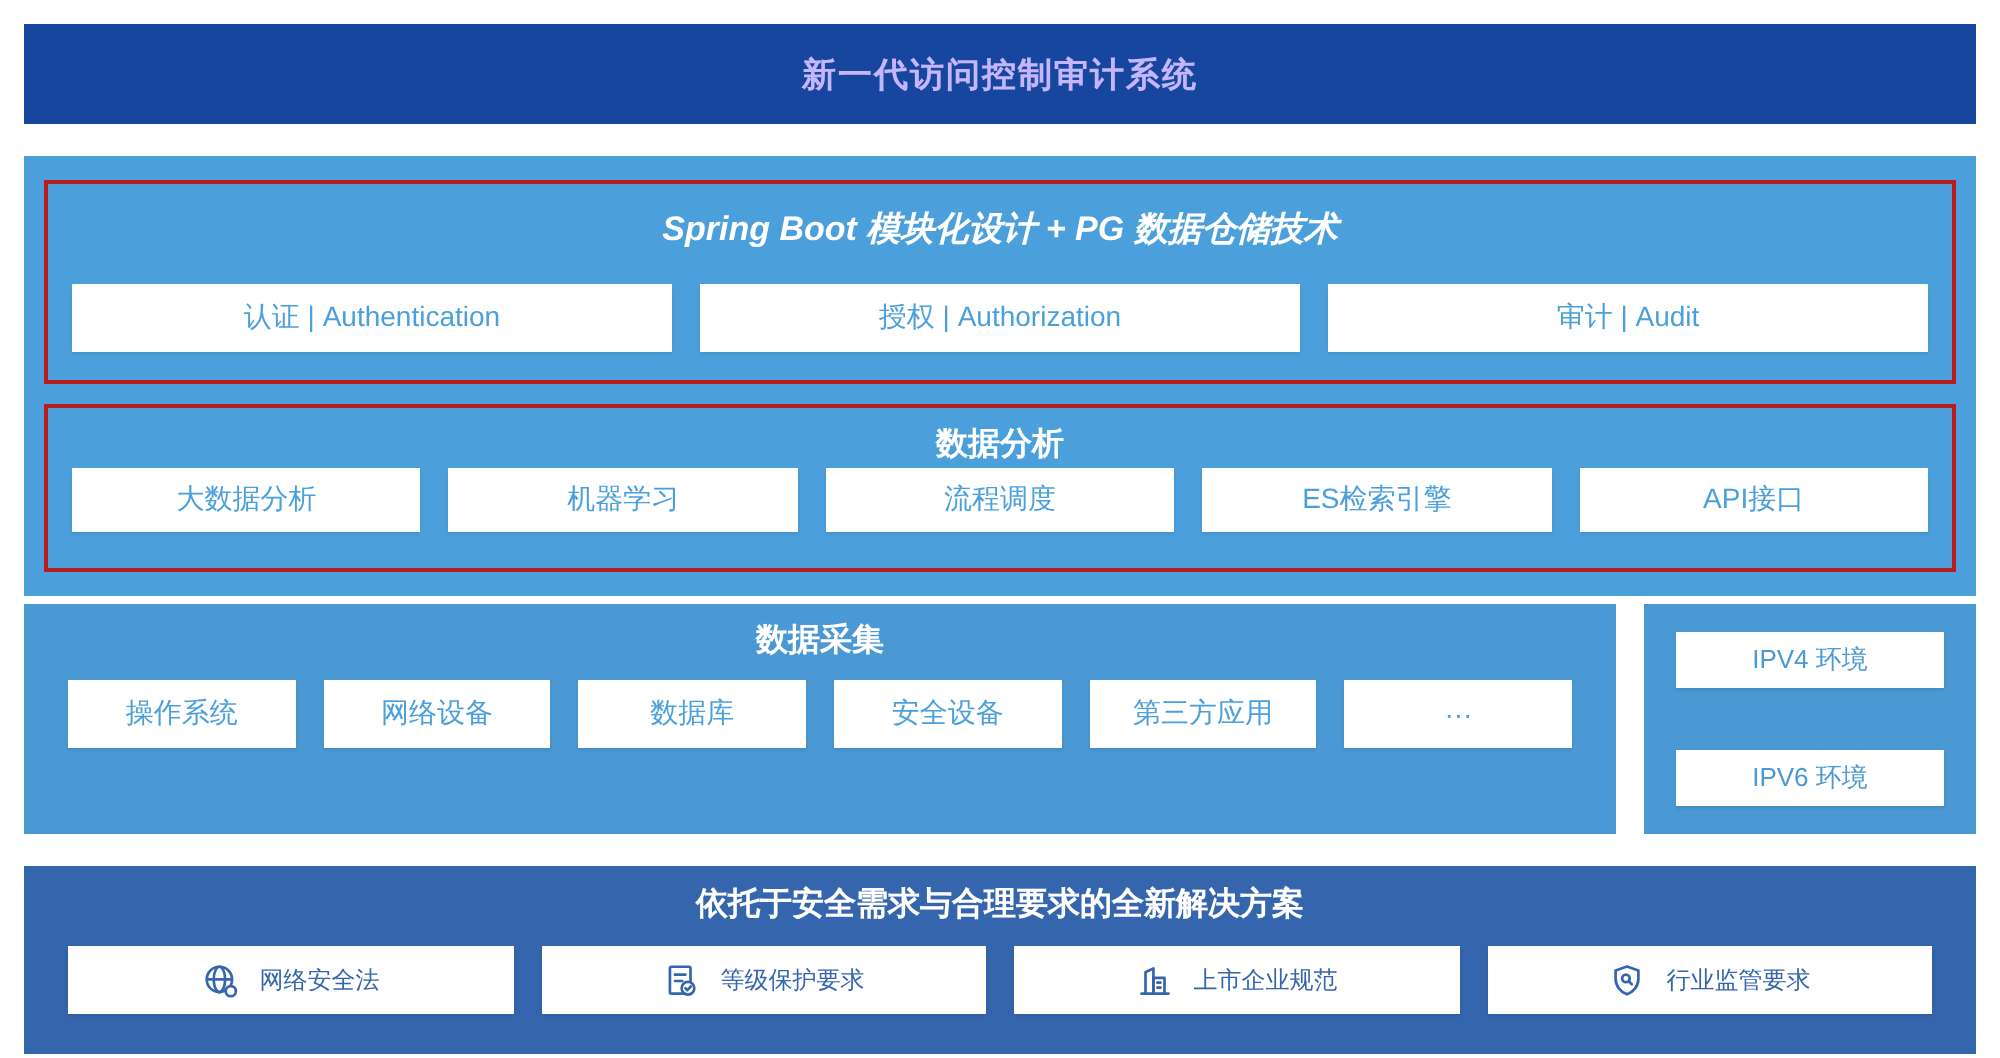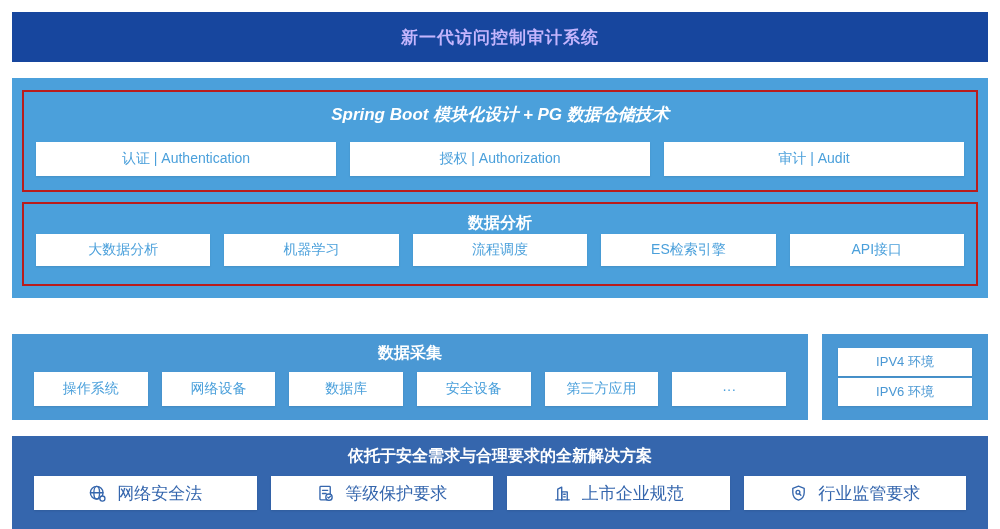--- a/index.html
+++ b/index.html
@@ -35,40 +35,40 @@
 
   .box-row { display: flex; gap: 14px; }
   .wbox {
     flex: 1; height: 34px; background: #ffffff; color: #4BA0DB;
     display: flex; align-items: center; justify-content: center;
     font-size: 14px; box-shadow: 0 1px 2px rgba(0,0,0,0.10);
   }
   .sec-analysis .wbox { height: 32px; }
 
   
-  .mid-row { margin-top: 36px; display: flex; gap: 14px; height: 86px; }
+  .mid-row { margin-top: 4px; display: flex; gap: 14px; height: 115px; }
   .collection { flex: 1; background: #4A98D4; padding: 8px 22px 18px; }
   .collection .sec-title { margin-bottom: 8px; }
   .network {
     width: 166px; background: #4A98D4; padding: 14px 16px;
     display: flex; flex-direction: column; justify-content: space-between;
   }
   .nbox {
     height: 28px; background: #ffffff; color: #4A98D4;
     display: flex; align-items: center; justify-content: center;
     font-size: 13px; box-shadow: 0 1px 2px rgba(0,0,0,0.10);
   }
 
   
   .solution { margin-top: 16px; height: 94px; background: #3566AD; padding: 8px 22px 20px; }
   .solution .sec-title { margin-bottom: 8px; line-height: 24px; }
   .sbox {
     flex: 1; height: 34px; background: #ffffff; color: #3566AD;
     display: flex; align-items: center; justify-content: center; gap: 10px;
-    font-size: 17px; box-shadow: 0 1px 2px rgba(0,0,0,0.10);
+    font-size: 12px; box-shadow: 0 1px 2px rgba(0,0,0,0.10);
   }
   .icon { display: inline-flex; width: 19px; height: 19px; color: #3566AD; }
   .icon svg { width: 100%; height: 100%; }
 </style>
 </head>
 <body>
 
 <div class="page">
 
   <div class="banner">新一代访问控制审计系统</div>

